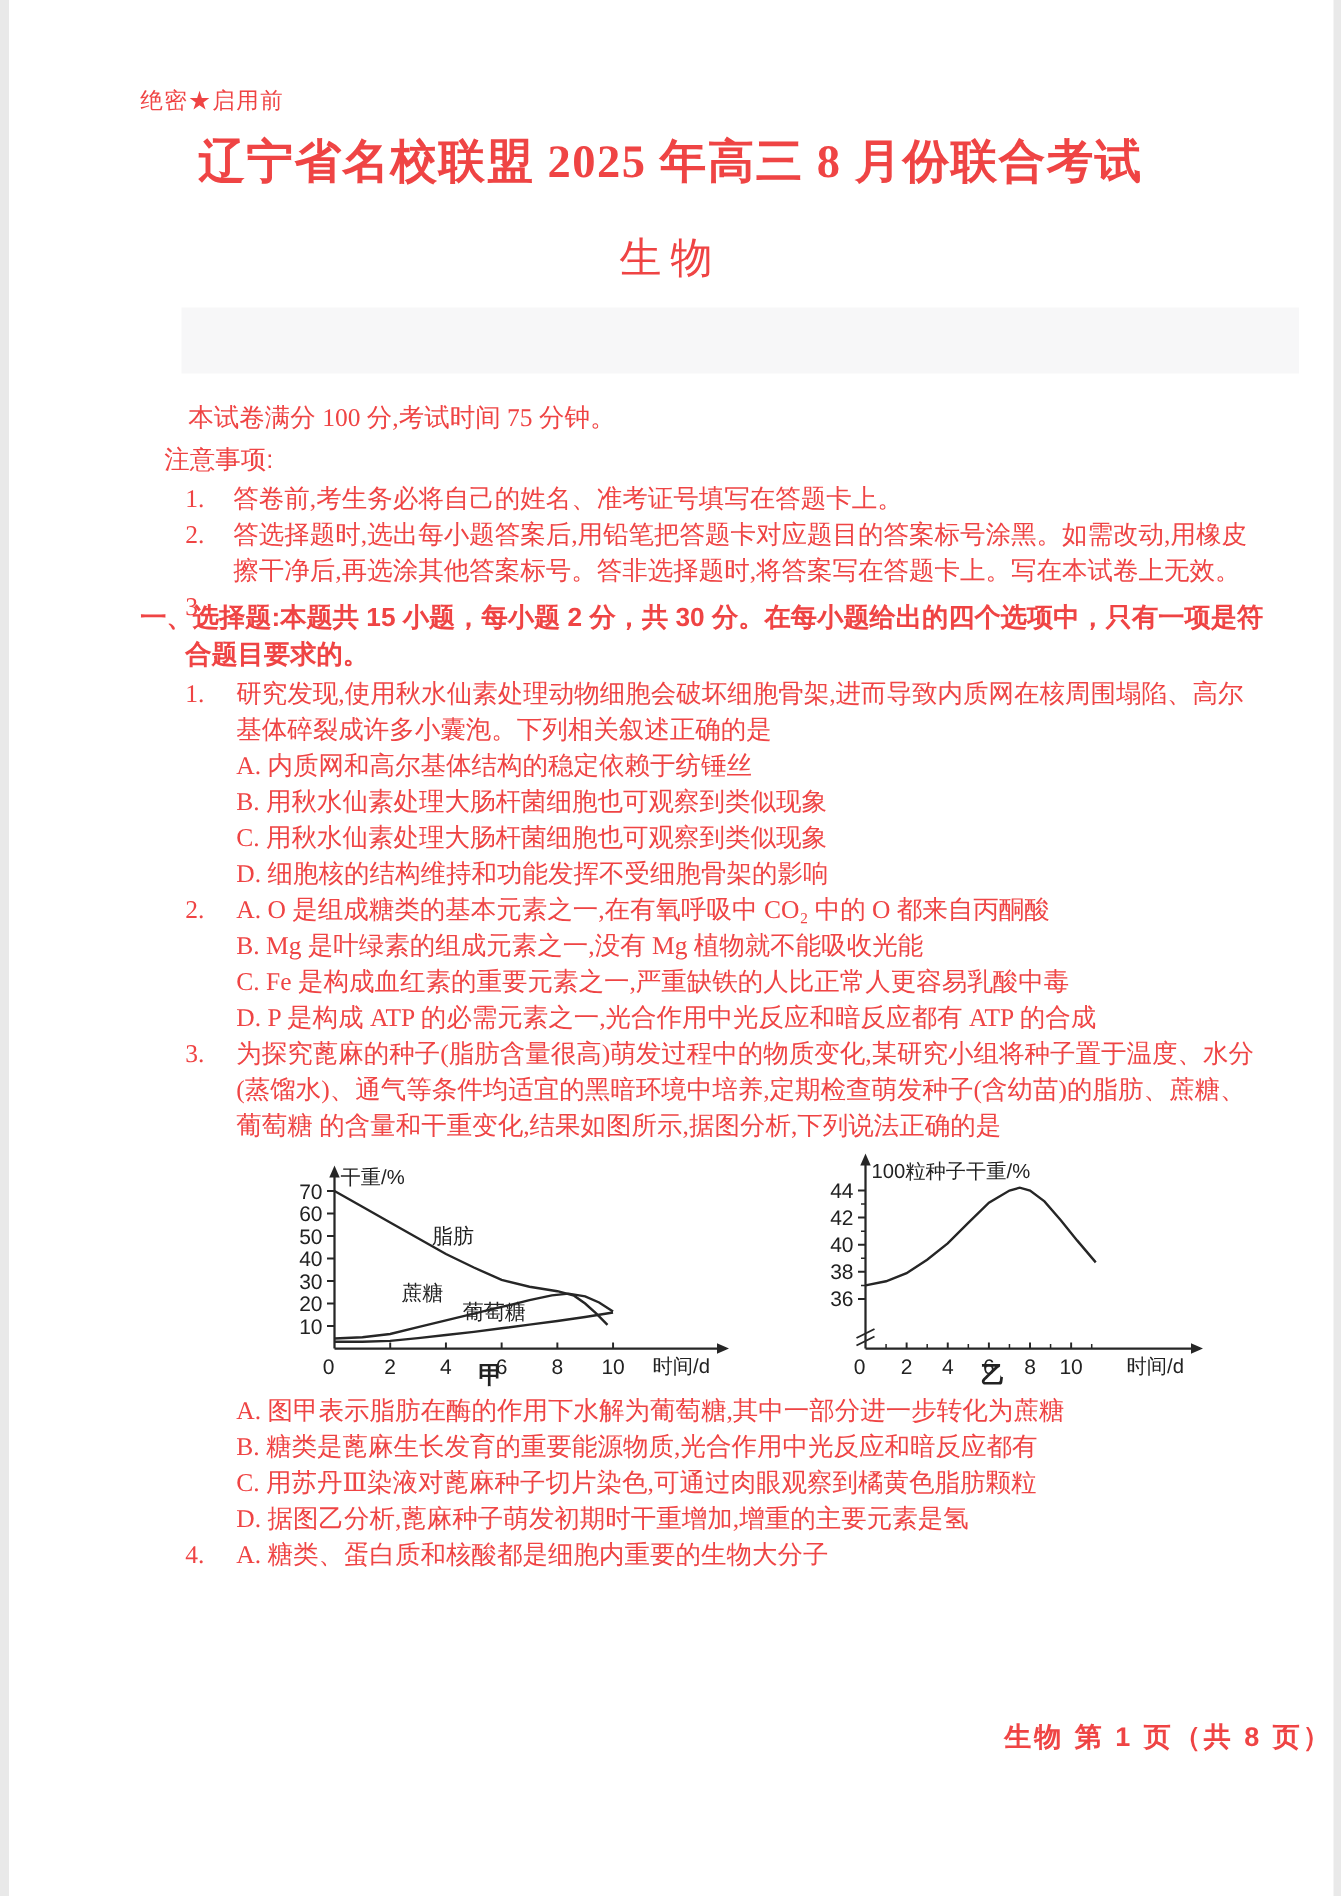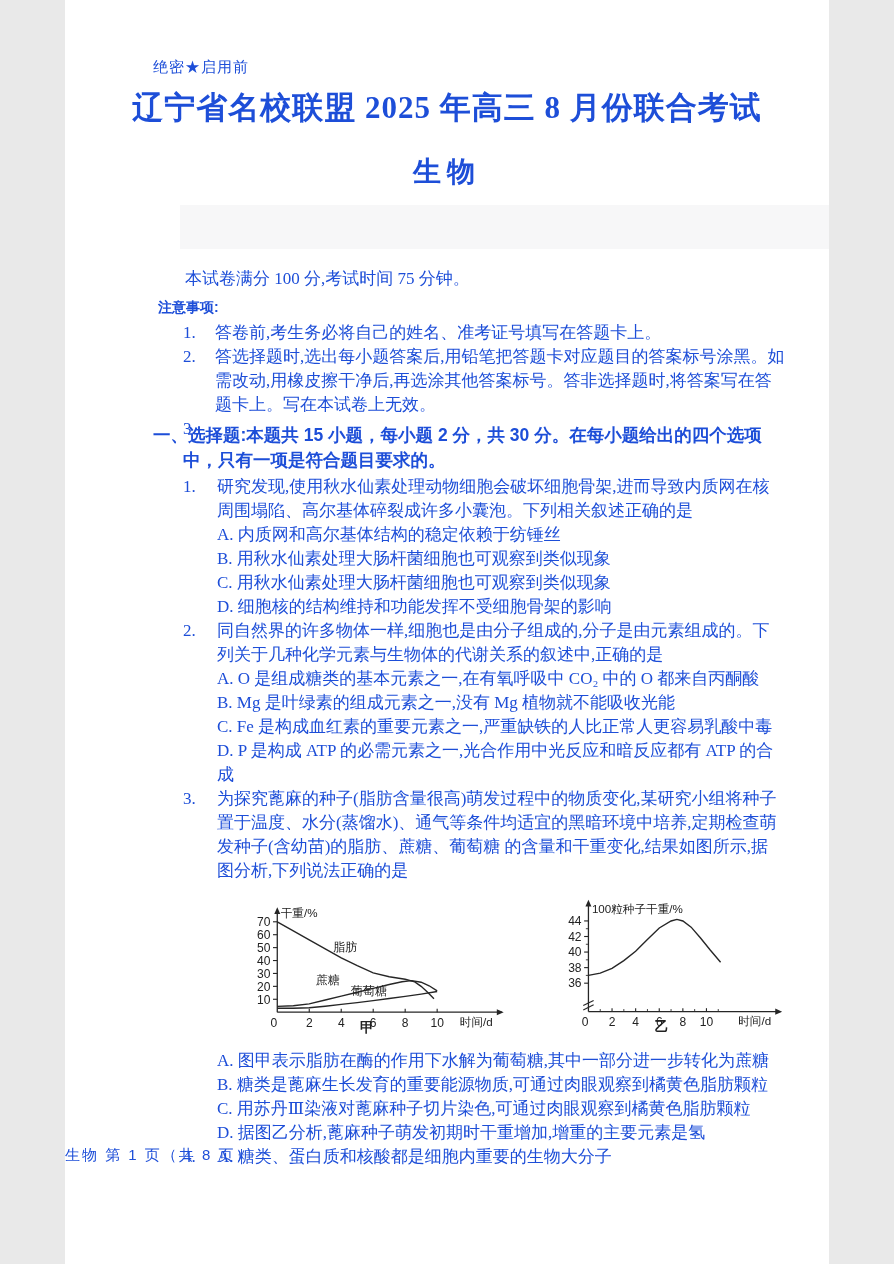--- a/index.html
+++ b/index.html
@@ -1,55 +1,55 @@
 <!DOCTYPE html>
 <html><head>
 <meta charset="utf-8">
 <style>
   html,body{margin:0;padding:0;background:#e9e9e9;}
   .page{
-    position:relative;width:764px;height:1264px;margin:0 auto;background:#ffffff;
-    font-family:"Liberation Serif","DejaVu Serif",serif;color:#1d4ed8;
+    position:relative;width:883px;height:1264px;margin:0 auto;background:#ffffff;
+    font-family:"Liberation Serif","DejaVu Serif",serif;color:#ef4444;
     box-sizing:border-box;padding:58px 44px 0 88px;overflow:hidden;
   }
   .secrecy{font-size:15px;margin-bottom:6px;letter-spacing:1px;}
   .title{
     font-size:31px;font-weight:700;text-align:center;letter-spacing:1px;
     margin:10px 0 24px -44px;width:calc(100% + 44px);
   }
   .subject{
-    font-size:28px;font-weight:700;text-align:center;letter-spacing:6px;
+    font-size:28px;font-weight:400;text-align:center;letter-spacing:6px;
     margin:0 0 14px -44px;width:calc(100% + 44px);
   }
   .band{height:44px;width:745px;margin:0 0 18px 27px;background:#f7f7f8;}
   .exam-info{font-size:17px;line-height:24px;margin:0 0 4px 32px;}
   .notice-head{
     font-family:"Liberation Sans","DejaVu Sans",sans-serif;
-    font-size:14px;font-weight:700;line-height:24px;margin:2px 5px;
+    font-size:17px;font-weight:400;line-height:24px;margin:2px 16px;
   }
   .notice{margin-left:30px;}
   .notice-item{position:relative;padding-left:32px;font-size:17px;line-height:24px;}
   .notice-item .n{position:absolute;left:0;}
   .section-head{
     font-family:"Liberation Sans","DejaVu Sans",sans-serif;
     font-weight:700;font-size:17.5px;line-height:25px;
     margin:6px 0 2px;padding-left:30px;text-indent:-30px;
   }
   .question{margin-left:30px;}
   .q-stem{position:relative;padding-left:34px;font-size:17px;line-height:24px;}
   .q-num{position:absolute;left:0;}
   .q-options{padding-left:34px;}
   .option{font-size:17px;line-height:24px;}
   .figure-row{display:flex;gap:48px;margin:4px 0 4px 65px;align-items:flex-end;}
   .figure-row svg{display:block;}
   svg text{font-family:"Liberation Sans","DejaVu Sans",sans-serif;fill:#222;}
   .footer{
-    position:absolute;left:0;right:0;top:1146px;text-align:left;
+    position:absolute;left:0;right:0;top:1146px;text-align:right;
     font-family:"Liberation Sans","DejaVu Sans",sans-serif;
-    font-weight:400;font-size:15px;letter-spacing:2px;
+    font-weight:700;font-size:18px;letter-spacing:2px;
   }
 </style>
 </head>
 <body>
 
 <div class="page">
   <div class="secrecy">绝密★启用前</div>
   <div class="title">辽宁省名校联盟 2025 年高三 8 月份联合考试</div>
   <div class="subject">生物</div>
   <div class="band"></div>
@@ -65,21 +65,21 @@
       <div class="question">
         <div class="q-stem"><span class="q-num">1.</span><span>研究发现,使用秋水仙素处理动物细胞会破坏细胞骨架,进而导致内质网在核周围塌陷、高尔基体碎裂成许多小囊泡。下列相关叙述正确的是</span></div>
         <div class="q-options">
           <div class="option">A. 内质网和高尔基体结构的稳定依赖于纺锤丝</div>
           <div class="option">B. 用秋水仙素处理大肠杆菌细胞也可观察到类似现象</div>
           <div class="option">C. 用秋水仙素处理大肠杆菌细胞也可观察到类似现象</div>
           <div class="option">D. 细胞核的结构维持和功能发挥不受细胞骨架的影响</div>
         </div>
       </div>
       <div class="question">
-        <div class="q-stem"><span class="q-num">2.</span><span>同自然界的许多物体一样,细胞也是由分子组成的,分子是由元素组成的。下列关于几种化学元素与生物体的代谢关系的叙述中,正确的是</span></div>
+        <div class="q-stem"><span class="q-num">2.</span></div>
         <div class="q-options">
           <div class="option">A. O 是组成糖类的基本元素之一,在有氧呼吸中 CO₂ 中的 O 都来自丙酮酸</div>
           <div class="option">B. Mg 是叶绿素的组成元素之一,没有 Mg 植物就不能吸收光能</div>
           <div class="option">C. Fe 是构成血红素的重要元素之一,严重缺铁的人比正常人更容易乳酸中毒</div>
           <div class="option">D. P 是构成 ATP 的必需元素之一,光合作用中光反应和暗反应都有 ATP 的合成</div>
         </div>
       </div>
       <div class="question">
         <div class="q-stem"><span class="q-num">3.</span><span>为探究蓖麻的种子(脂肪含量很高)萌发过程中的物质变化,某研究小组将种子置于温度、水分(蒸馏水)、通气等条件均适宜的黑暗环境中培养,定期检查萌发种子(含幼苗)的脂肪、蔗糖、葡萄糖 的含量和干重变化,结果如图所示,据图分析,下列说法正确的是</span></div>
         <div class="figure-row">
@@ -162,21 +162,21 @@
             <line x1="34" y1="125" x2="46" y2="119" stroke="#262626" stroke-width="1.3"></line>
             <line x1="34" y1="130" x2="46" y2="124" stroke="#262626" stroke-width="1.3"></line>
             <text x="44" y="18" text-anchor="start" font-size="13.5">100粒种子干重/%</text>
             <text x="214" y="148" text-anchor="start" font-size="13.5">时间/d</text>
             <polyline points="40.0,89.9 53.7,87.2 67.4,81.8 81.1,72.8 94.8,61.9 108.5,48.3 122.3,34.8 136.0,26.7 142.8,24.8 149.7,26.7 159.3,33.9 170.2,46.5 181.2,60.1 193.5,74.6" fill="none" stroke="#262626" stroke-width="1.6"></polyline>
             <text x="125" y="155" text-anchor="middle" font-size="16" font-weight="600">乙</text>
           </svg>
         </div>
         <div class="q-options">
           <div class="option">A. 图甲表示脂肪在酶的作用下水解为葡萄糖,其中一部分进一步转化为蔗糖</div>
-          <div class="option">B. 糖类是蓖麻生长发育的重要能源物质,可通过肉眼观察到橘黄色脂肪颗粒</div>
+          <div class="option">B. 糖类是蓖麻生长发育的重要能源物质,光合作用中光反应和暗反应都有</div>
           <div class="option">C. 用苏丹Ⅲ染液对蓖麻种子切片染色,可通过肉眼观察到橘黄色脂肪颗粒</div>
           <div class="option">D. 据图乙分析,蓖麻种子萌发初期时干重增加,增重的主要元素是氢</div>
         </div>
       </div>
       <div class="question">
         <div class="q-stem"><span class="q-num">4.</span></div>
         <div class="q-options">
           <div class="option">A. 糖类、蛋白质和核酸都是细胞内重要的生物大分子</div>
         </div>
       </div>

